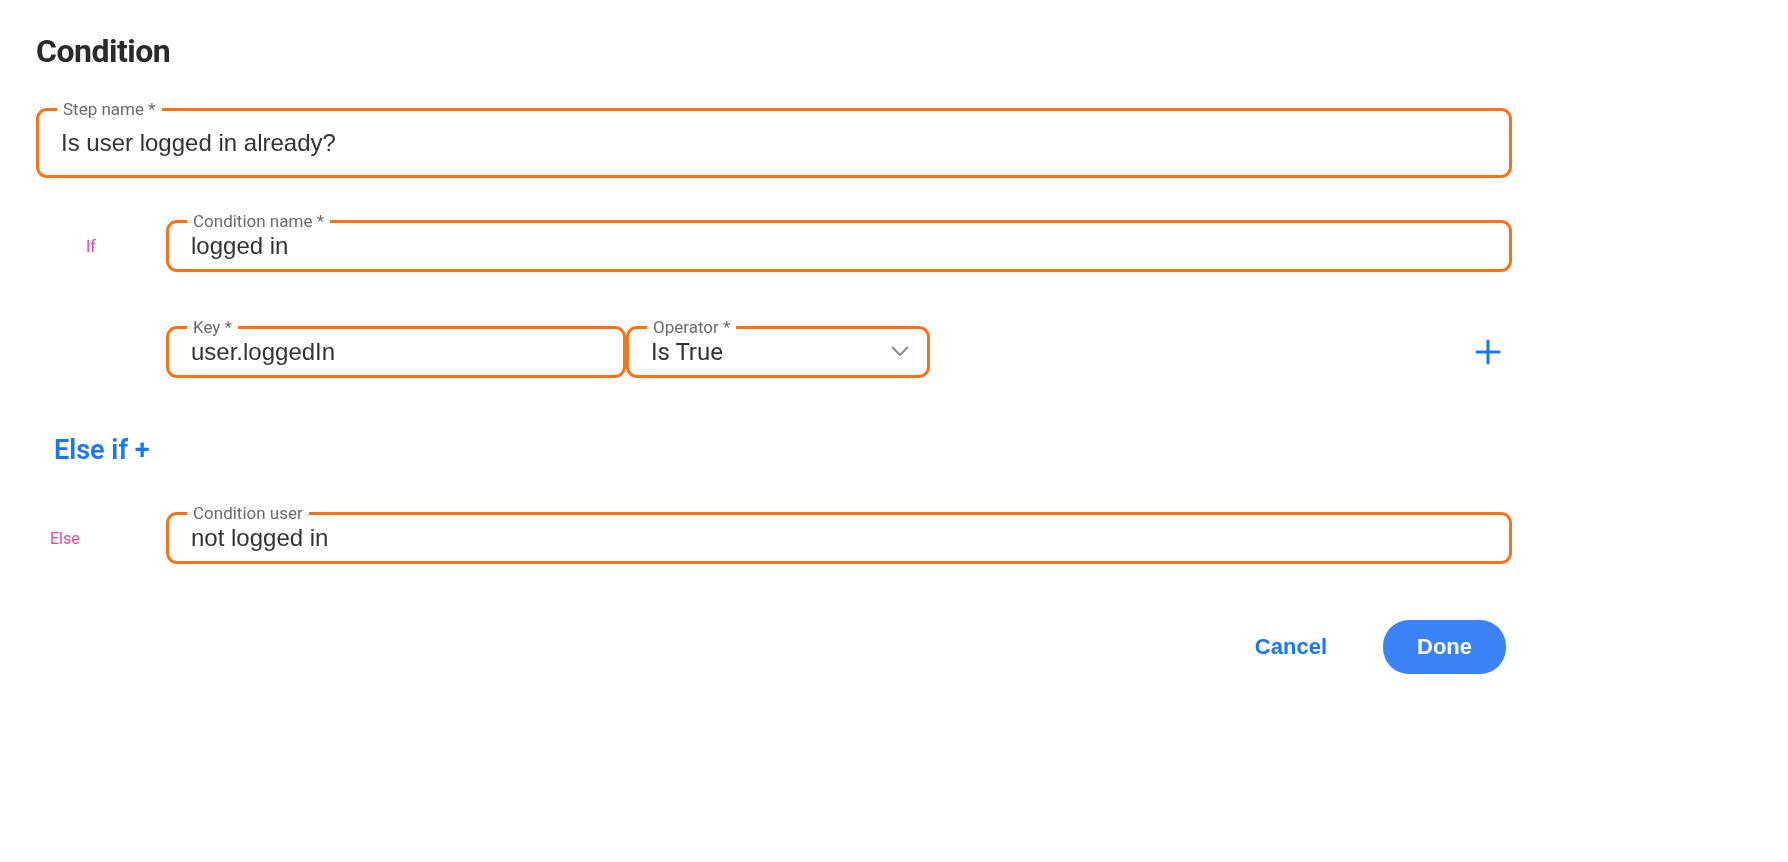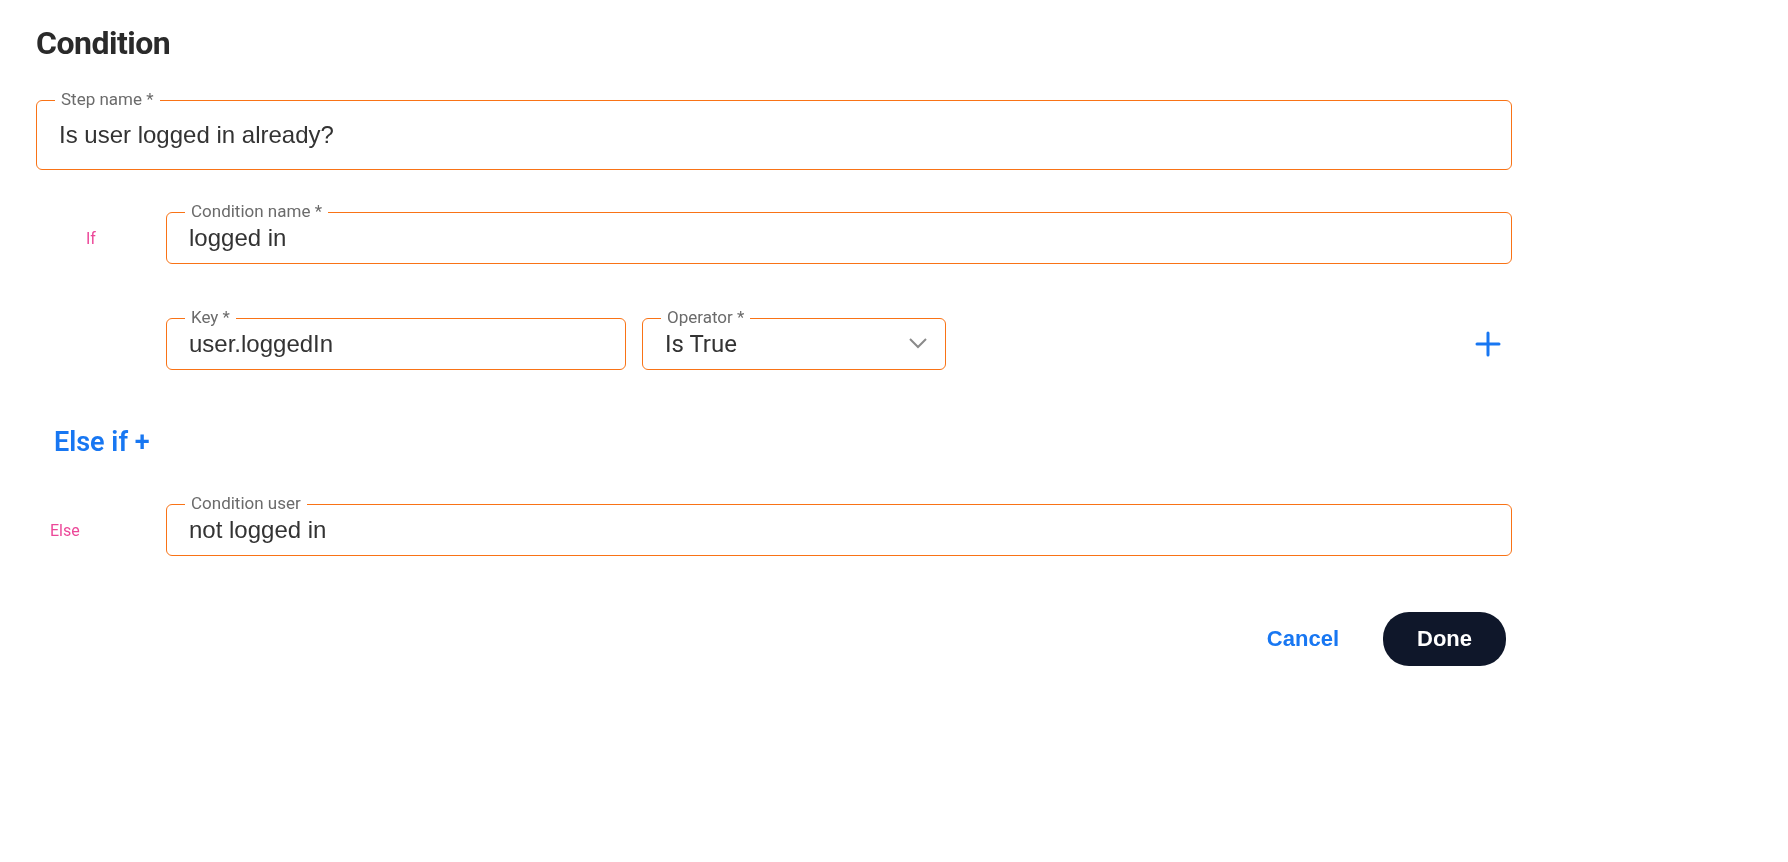--- a/index.html
+++ b/index.html
@@ -7,34 +7,35 @@
     margin: 0; padding: 0;
     font-family: -apple-system, BlinkMacSystemFont, "Segoe UI", Roboto, Helvetica, Arial, sans-serif;
     background: #fff;
     color: #262626;
     width: 1788px;
     height: 862px;
   }
   .page {
     padding: 24px 36px 0 36px;
     width: 1548px;
+    margin-top: 8px;
   }
   .title {
     font-size: 32px;
     font-weight: 700;
     letter-spacing: -0.5px;
     margin: 0 0 38px 0;
     color: #2a2a2a;
   }
 
   
   .field {
     position: relative;
-    border: 1px solid #f97316;
-    border-radius: 6px;
+    border: 3px solid #f97316;
+    border-radius: 11px;
     background: #fff;
   }
   .field-lg { height: 70px; }
   .field-md { height: 52px; }
   .field .floating-label {
     position: absolute;
     top: -10px;
     left: 18px;
     padding: 0 6px;
     background: #fff;
@@ -82,21 +83,21 @@
 
   .branch-label {
     font-size: 16px;
     color: #ec4899;
     padding-left: 50px;
   }
 
   .key-op-row {
     display: grid;
     grid-template-columns: 460px 304px 1fr 60px;
-    column-gap: 16px;
+    column-gap: 0;
     align-items: center;
     margin-top: 30px;
   }
 
   .plus-btn {
     display: flex;
     align-items: center;
     justify-content: center;
     width: 48px; height: 48px;
     margin-left: auto;
@@ -111,35 +112,35 @@
     font-size: 27px;
     font-weight: 600;
     cursor: pointer;
     display: inline-block;
   }
 
   .footer {
     display: flex;
     justify-content: flex-end;
     align-items: center;
-    gap: 32px;
+    gap: 44px;
     margin-top: 56px;
     padding-right: 6px;
   }
   .btn-text {
     color: #1877f2;
     font-size: 22px;
     font-weight: 600;
     cursor: pointer;
     background: none;
     border: none;
     padding: 8px 12px;
   }
   .btn-primary {
-    background: #0f172a;
+    background: #3b82f6;
     color: #fff;
     font-size: 22px;
     font-weight: 600;
     border: none;
     border-radius: 26px;
     padding: 14px 34px;
     cursor: pointer;
     text-align: center;
   }
 

